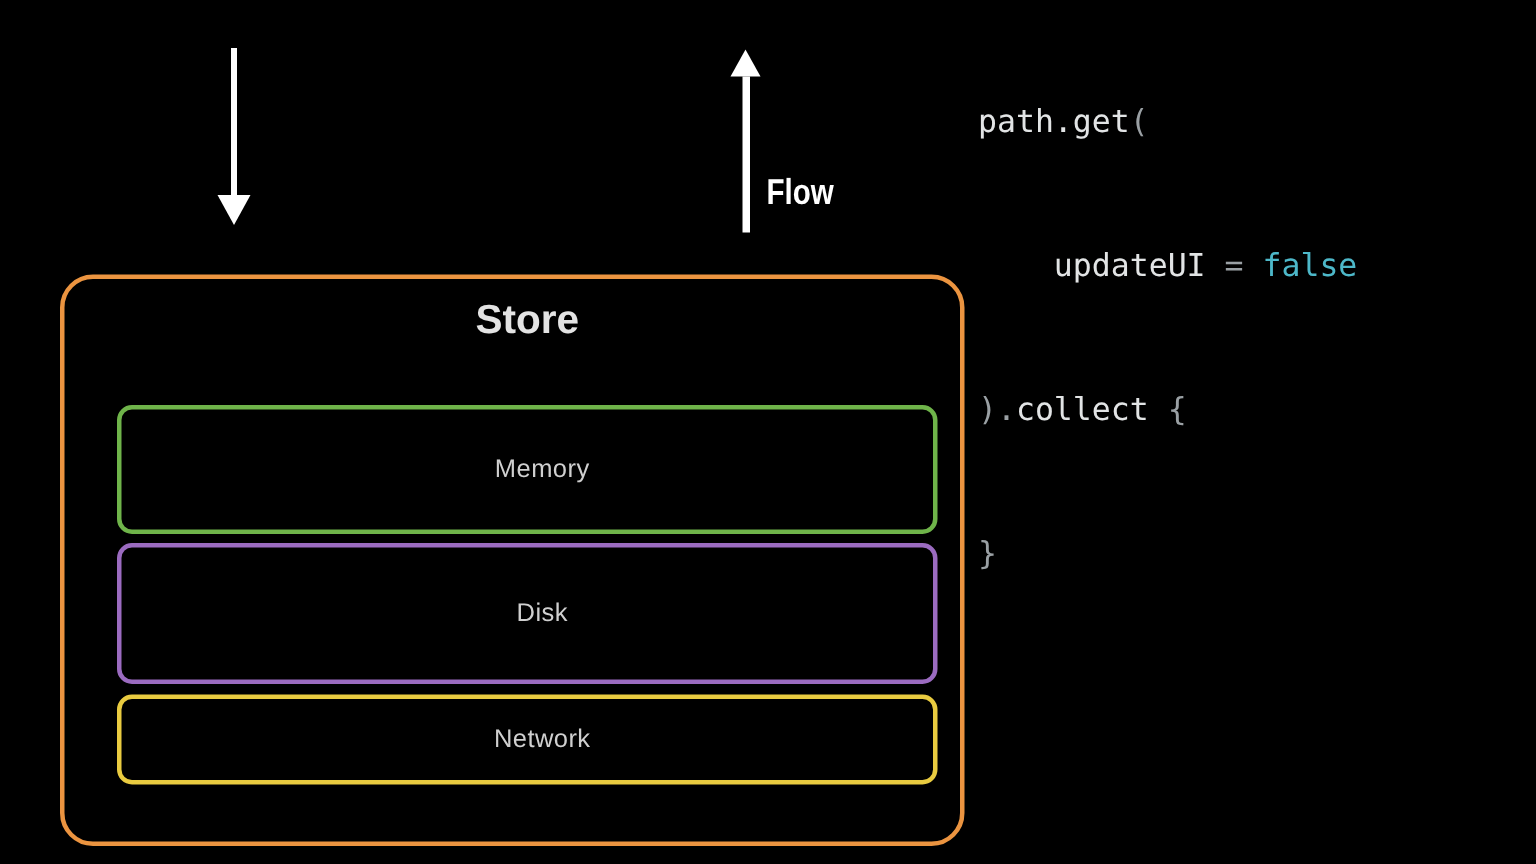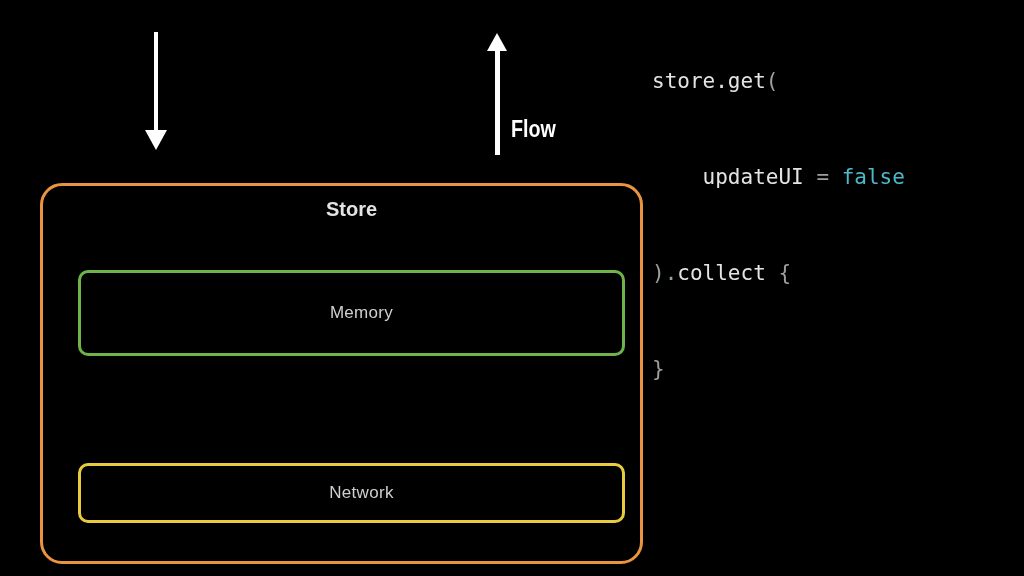--- a/index.html
+++ b/index.html
@@ -79,21 +79,21 @@
     border: 3px solid var(--store-border, #eb9440);
     border-radius: 22px;
   }
   .store-title {
     position: absolute;
     left: 35px;
     top: 12px;
     width: 547px;
     text-align: center;
     font-weight: 700;
-    font-size: 20px;
+    font-size: 27px;
     color: var(--title, #e3e3e3);
   }
   .layer {
     position: absolute;
     left: 35px;
     width: 547px;
     box-sizing: border-box;
     border-width: 3px;
     border-style: solid;
     border-radius: 10px;
@@ -123,32 +123,35 @@
   </div>
 
   <div class="arrow arrow-up">
     <div class="head-up"></div>
     <div class="shaft"></div>
   </div>
 
   <div class="flow-label">Flow</div>
 
   <div class="code">
-    <div class="code-line"><span class="tok-fg">store.get</span><span class="tok-punct">(</span></div>
+    <div class="code-line"><span class="tok-fg">path.get</span><span class="tok-punct">(</span></div>
     <div class="code-line"><span class="tok-fg">    updateUI </span><span class="tok-punct">= </span><span class="tok-value">false</span></div>
     <div class="code-line"><span class="tok-punct">).</span><span class="tok-fg">collect</span><span class="tok-punct"> {</span></div>
     <div class="code-line"><span class="tok-punct">}</span></div>
   </div>
 
   <div class="store-box">
     <div class="store-title">Store</div>
 
     <div class="layer layer-memory">
       <span class="layer-label">Memory</span>
     </div>
 
+    <div class="layer layer-disk">
+      <span class="layer-label">Disk</span>
+    </div>
 
     <div class="layer layer-network">
       <span class="layer-label">Network</span>
     </div>
   </div>
 
 </div>
 
 </body></html>

